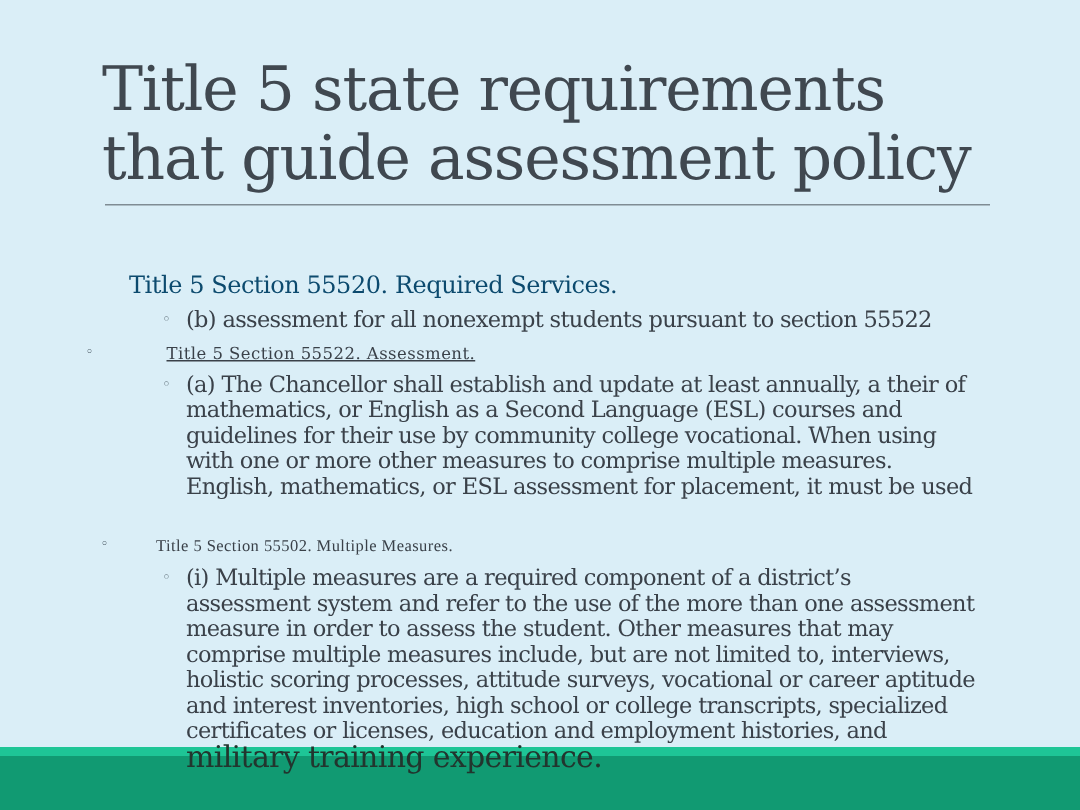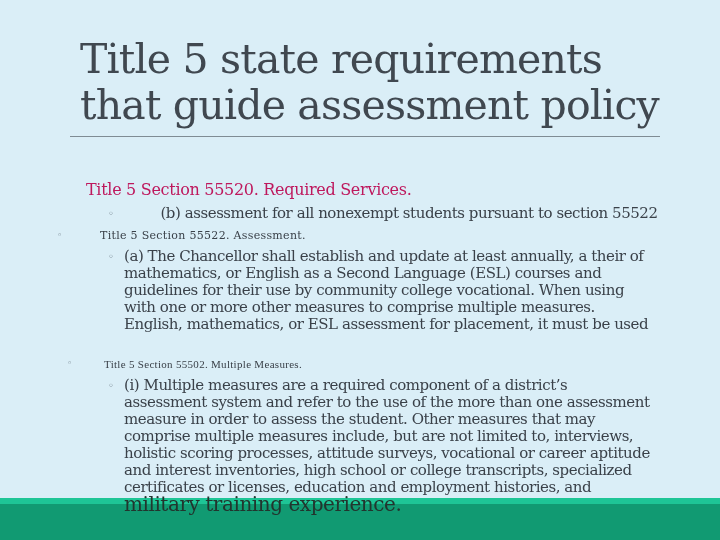--- a/index.html
+++ b/index.html
@@ -5,40 +5,40 @@
     html, body { margin: 0; padding: 0; }
     body {
       width: 720px; height: 540px; overflow: hidden;
       background: #daeef7;
       position: relative;
       font-family: "DejaVu Serif", "Liberation Serif", serif;
       color: #3a4149;
     }
     .slide { position: absolute; inset: 0; }
     .title {
-      position: absolute; left: 80px; top: 36px; width: 600px;
+      position: absolute; left: 68px; top: 36px; width: 600px;
       font-family: "DejaVu Serif", serif;
       font-size: 41px; line-height: 46px;
       color: #404850;
       letter-spacing: -0.8px;
       margin: 0; font-weight: normal;
     }
     .title-rule {
       position: absolute; left: 70px; top: 136px; width: 590px; height: 1px;
       background: #7f8c94;
     }
     .body {
       position: absolute; left: 0; top: 0; width: 720px;
       font-family: "DejaVu Serif", serif;
     }
     .item { position: absolute; white-space: nowrap; }
     .l0-heading {
       left: 86px; top: 180px;
       font-size: 16px; line-height: 20px;
-      letter-spacing: -0.3px; color: #be185d;
+      letter-spacing: -0.3px; color: #0c4a6e;
     }
     .l0-small {
       font-size: 11px; line-height: 14px; letter-spacing: 0.3px;
       color: #3a4149;
     }
     .bullet-small {
       position: absolute; font-size: 9px; color: #5a6a74;
     }
     .bullet-sub {
       position: absolute; font-size: 10px; color: #5a6a74;
@@ -70,24 +70,24 @@
   <h1 class="title">
     <span>Title 5 state requirements</span><br>
     <span>that guide assessment policy</span>
   </h1>
   <div class="title-rule"></div>
 
   <div class="body">
 
     <div class="item l0-heading">Title 5 Section 55520. Required Services.</div>
     <span class="bullet-sub" style="left:108px; top:208px;">◦</span>
-    <div class="sub" style="top:205px; white-space:nowrap;text-align:center;">(b) assessment for all nonexempt students pursuant to section 55522</div>
+    <div class="sub" style="top:205px; white-space:nowrap;">(b) assessment for all nonexempt students pursuant to section 55522</div>
 
     <span class="bullet-small" style="left:57px; top:230px;">◦</span>
-    <div class="item l0-small" style="left:100px; top:229px;">Title 5 Section 55522. Assessment.</div>
+    <div class="item l0-small" style="left:111px; top:229px;text-decoration:underline;">Title 5 Section 55522. Assessment.</div>
     <span class="bullet-sub" style="left:108px; top:251px;">◦</span>
     <div class="sub" style="top:248px;">
       <div>(a) The Chancellor shall establish and update at least annually, a their of</div>
       <div>mathematics, or English as a Second Language (ESL) courses and</div>
       <div>guidelines for their use by community college vocational.  When using</div>
       <div>with one or more other measures to comprise multiple measures.</div>
       <div>English, mathematics, or ESL assessment for placement, it must be used</div>
     </div>
 
     <span class="bullet-small" style="left:67px; top:358px;">◦</span>

